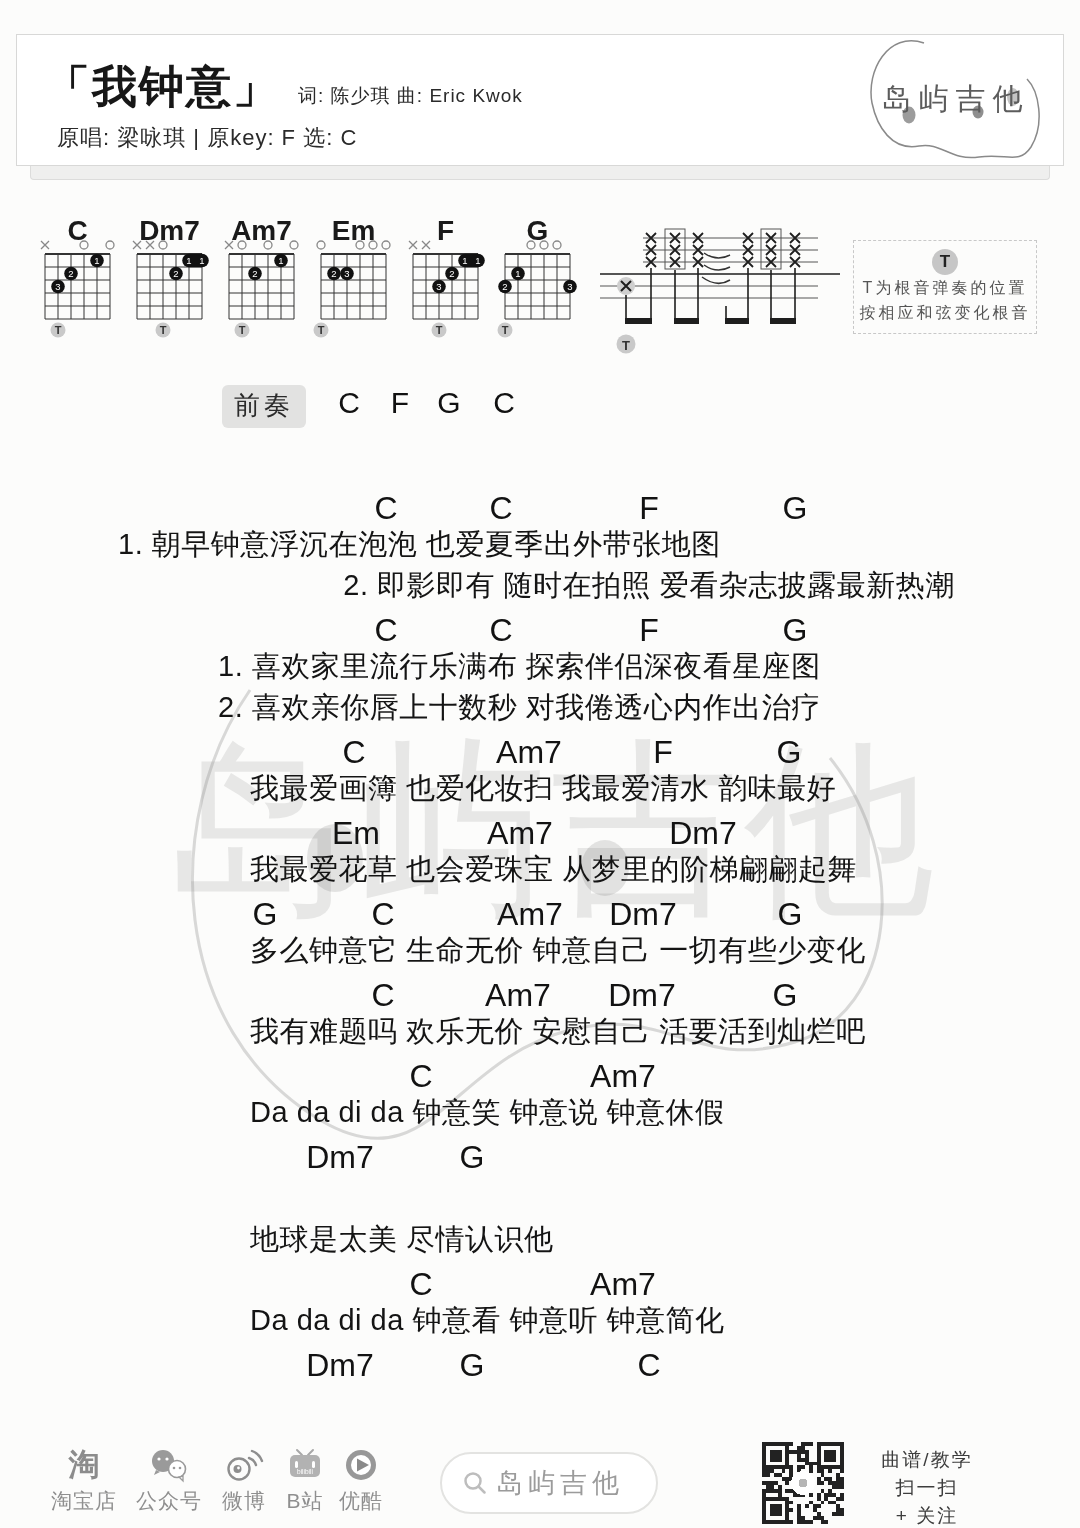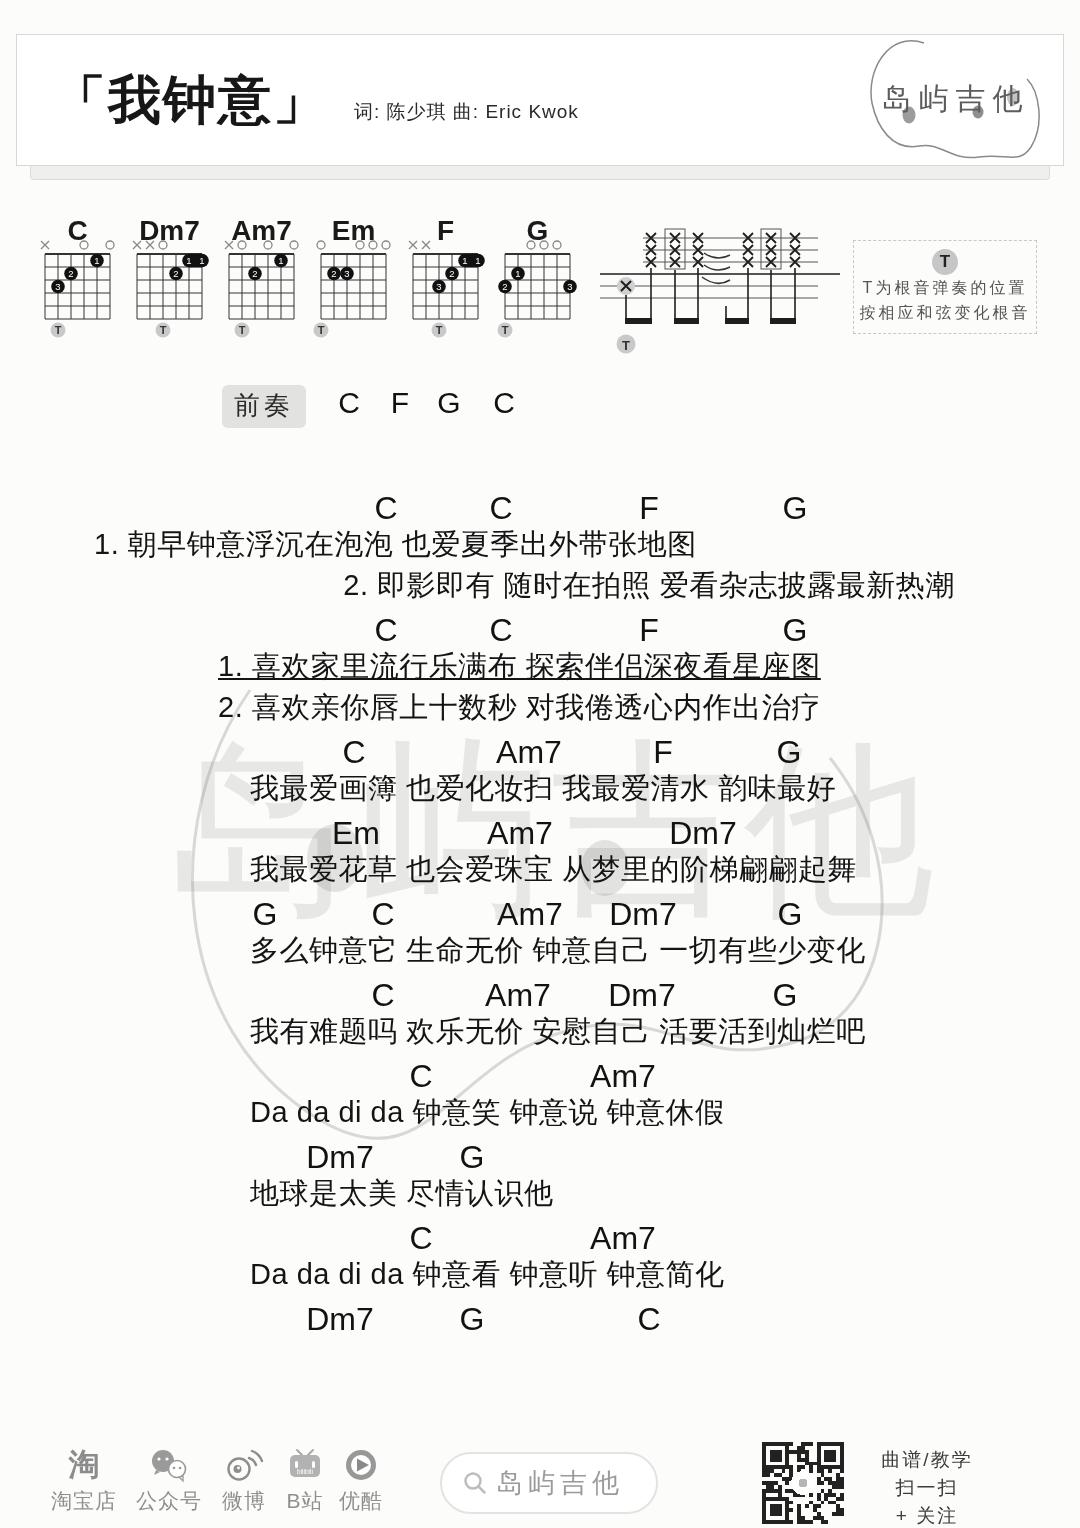--- a/index.html
+++ b/index.html
@@ -8,21 +8,21 @@
 
   
   .watermark{position:absolute;left:150px;top:640px;width:800px;height:580px;z-index:0;pointer-events:none;}
 
   
   .header-card{position:absolute;left:16px;right:16px;top:34px;height:130px;background:#fff;
                border:1px solid #d8d8d7;z-index:3;}
   .header-stack{position:absolute;left:30px;right:30px;top:166px;height:13px;background:#efefee;
                 border:1px solid #dcdcdb;border-top:none;border-radius:0 0 4px 4px;z-index:2;}
   .title-row{position:absolute;left:24px;top:18px;display:flex;align-items:baseline;gap:14px;white-space:nowrap;}
-  .song-title{margin:12px;font-size:53px;font-weight:600;letter-spacing:2px;color:#171717;}
+  .song-title{margin:4px;font-size:45px;font-weight:600;letter-spacing:2px;color:#171717;}
   .credits{font-size:19px;color:#2a2a2a;letter-spacing:1px;}
   .original{position:absolute;left:40px;top:88px;font-size:22px;color:#2a2a2a;letter-spacing:1px;}
   .logo{position:absolute;right:10px;top:-12px;width:195px;height:152px;}
   .logo-text{position:absolute;left:0;top:56px;width:100%;text-align:center;font-size:30px;font-weight:300;
              color:#5c5c5c;letter-spacing:7px;}
 
   
   .chord-diagrams{position:absolute;left:0;top:214px;width:600px;height:134px;z-index:2;}
   .chord-diagrams svg{position:absolute;top:0;}
   .rhythm{position:absolute;left:598px;top:226px;z-index:2;}
@@ -67,20 +67,21 @@
     <ellipse cx="185" cy="218" rx="28" ry="34" fill="rgba(0,0,0,0.10)"></ellipse>
     <ellipse cx="455" cy="228" rx="24" ry="28" fill="rgba(0,0,0,0.10)"></ellipse>
   </svg>
 
   <div class="header-stack"></div>
   <header class="header-card">
     <div class="title-row">
       <h1 class="song-title">「我钟意」</h1>
       <span class="credits">词: 陈少琪  曲: Eric Kwok</span>
     </div>
+    <div class="original">原唱: 梁咏琪 | 原key: F 选: C</div>
     <div class="logo">
       <svg width="195" height="152" viewBox="0 0 195 152">
         <path d="M66,20 C30,8 8,48 14,80 C19,104 34,128 61,123 C84,119 92,138 121,134 C149,130 161,142 173,124 C187,101 181,68 169,56" fill="none" stroke="#8a8a8a" stroke-width="1.5"></path>
         <ellipse cx="51" cy="92" rx="6.5" ry="8.5" fill="#9c9c9c"></ellipse>
         <ellipse cx="120" cy="89" rx="5.5" ry="6.5" fill="#8f8f8f"></ellipse>
         <ellipse cx="155" cy="74" rx="6" ry="9" fill="#c4c4c4"></ellipse>
       </svg>
       <div class="logo-text">岛屿吉他</div>
     </div>
   </header>
@@ -313,31 +314,31 @@
   </div>
 
   <section class="song">
       <div>
         <div class="chord-row">
           <span style="left: 386px;">C</span>
           <span style="left: 501px;">C</span>
           <span style="left: 649px;">F</span>
           <span style="left: 795px;">G</span>
         </div>
-        <div class="lyric" style="padding-left: 94px;">1. 朝早钟意浮沉在泡泡 也爱夏季出外带张地图</div>
+        <div class="lyric" style="padding-left: 118px;">1. 朝早钟意浮沉在泡泡 也爱夏季出外带张地图</div>
         <div class="lyric" style="padding-left: 218px; text-align: center;">2. 即影即有 随时在拍照 爱看杂志披露最新热潮</div>
       </div>
       <div>
         <div class="chord-row">
           <span style="left: 386px;">C</span>
           <span style="left: 501px;">C</span>
           <span style="left: 649px;">F</span>
           <span style="left: 795px;">G</span>
         </div>
-        <div class="lyric" style="padding-left: 218px; text-decoration: underline;">1. 喜欢家里流行乐满布 探索伴侣深夜看星座图</div>
+        <div class="lyric" style="padding-left: 218px;">1. 喜欢家里流行乐满布 探索伴侣深夜看星座图</div>
         <div class="lyric" style="padding-left: 218px;">2. 喜欢亲你唇上十数秒 对我倦透心内作出治疗</div>
       </div>
       <div>
         <div class="chord-row">
           <span style="left: 354px;">C</span>
           <span style="left: 529px;">Am7</span>
           <span style="left: 663px;">F</span>
           <span style="left: 789px;">G</span>
         </div>
         <div class="lyric" style="padding-left: 250px;">我最爱画簿 也爱化妆扫 我最爱清水 韵味最好</div>
@@ -374,21 +375,21 @@
           <span style="left: 421px;">C</span>
           <span style="left: 623px;">Am7</span>
         </div>
         <div class="lyric" style="padding-left: 250px;">Da da di da 钟意笑 钟意说 钟意休假</div>
       </div>
       <div>
         <div class="chord-row">
           <span style="left: 340px;">Dm7</span>
           <span style="left: 472px;">G</span>
         </div>
-        <div class="lyric" style="padding-left: 250px;">地球是太美 尽情认识他</div>
+        <div class="lyric" style="padding-left: 250px; margin-top: 46px;">地球是太美 尽情认识他</div>
       </div>
       <div>
         <div class="chord-row">
           <span style="left: 421px;">C</span>
           <span style="left: 623px;">Am7</span>
         </div>
         <div class="lyric" style="padding-left: 250px;">Da da di da 钟意看 钟意听 钟意简化</div>
       </div>
       <div>
         <div class="chord-row">

